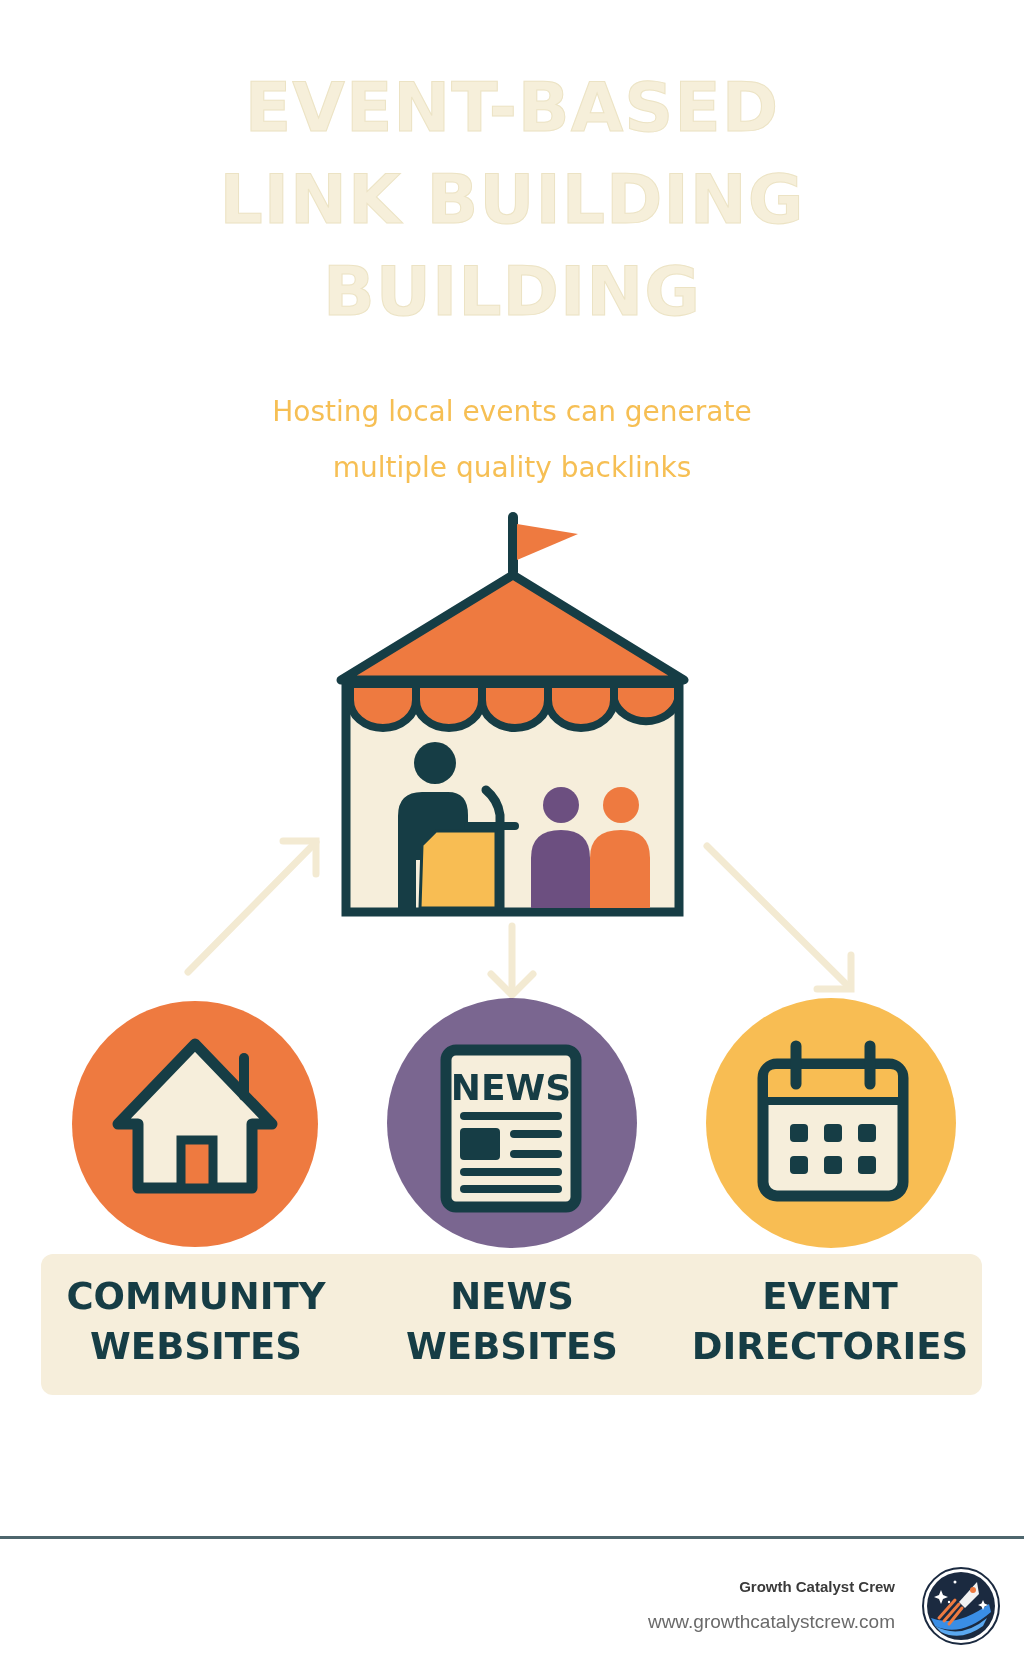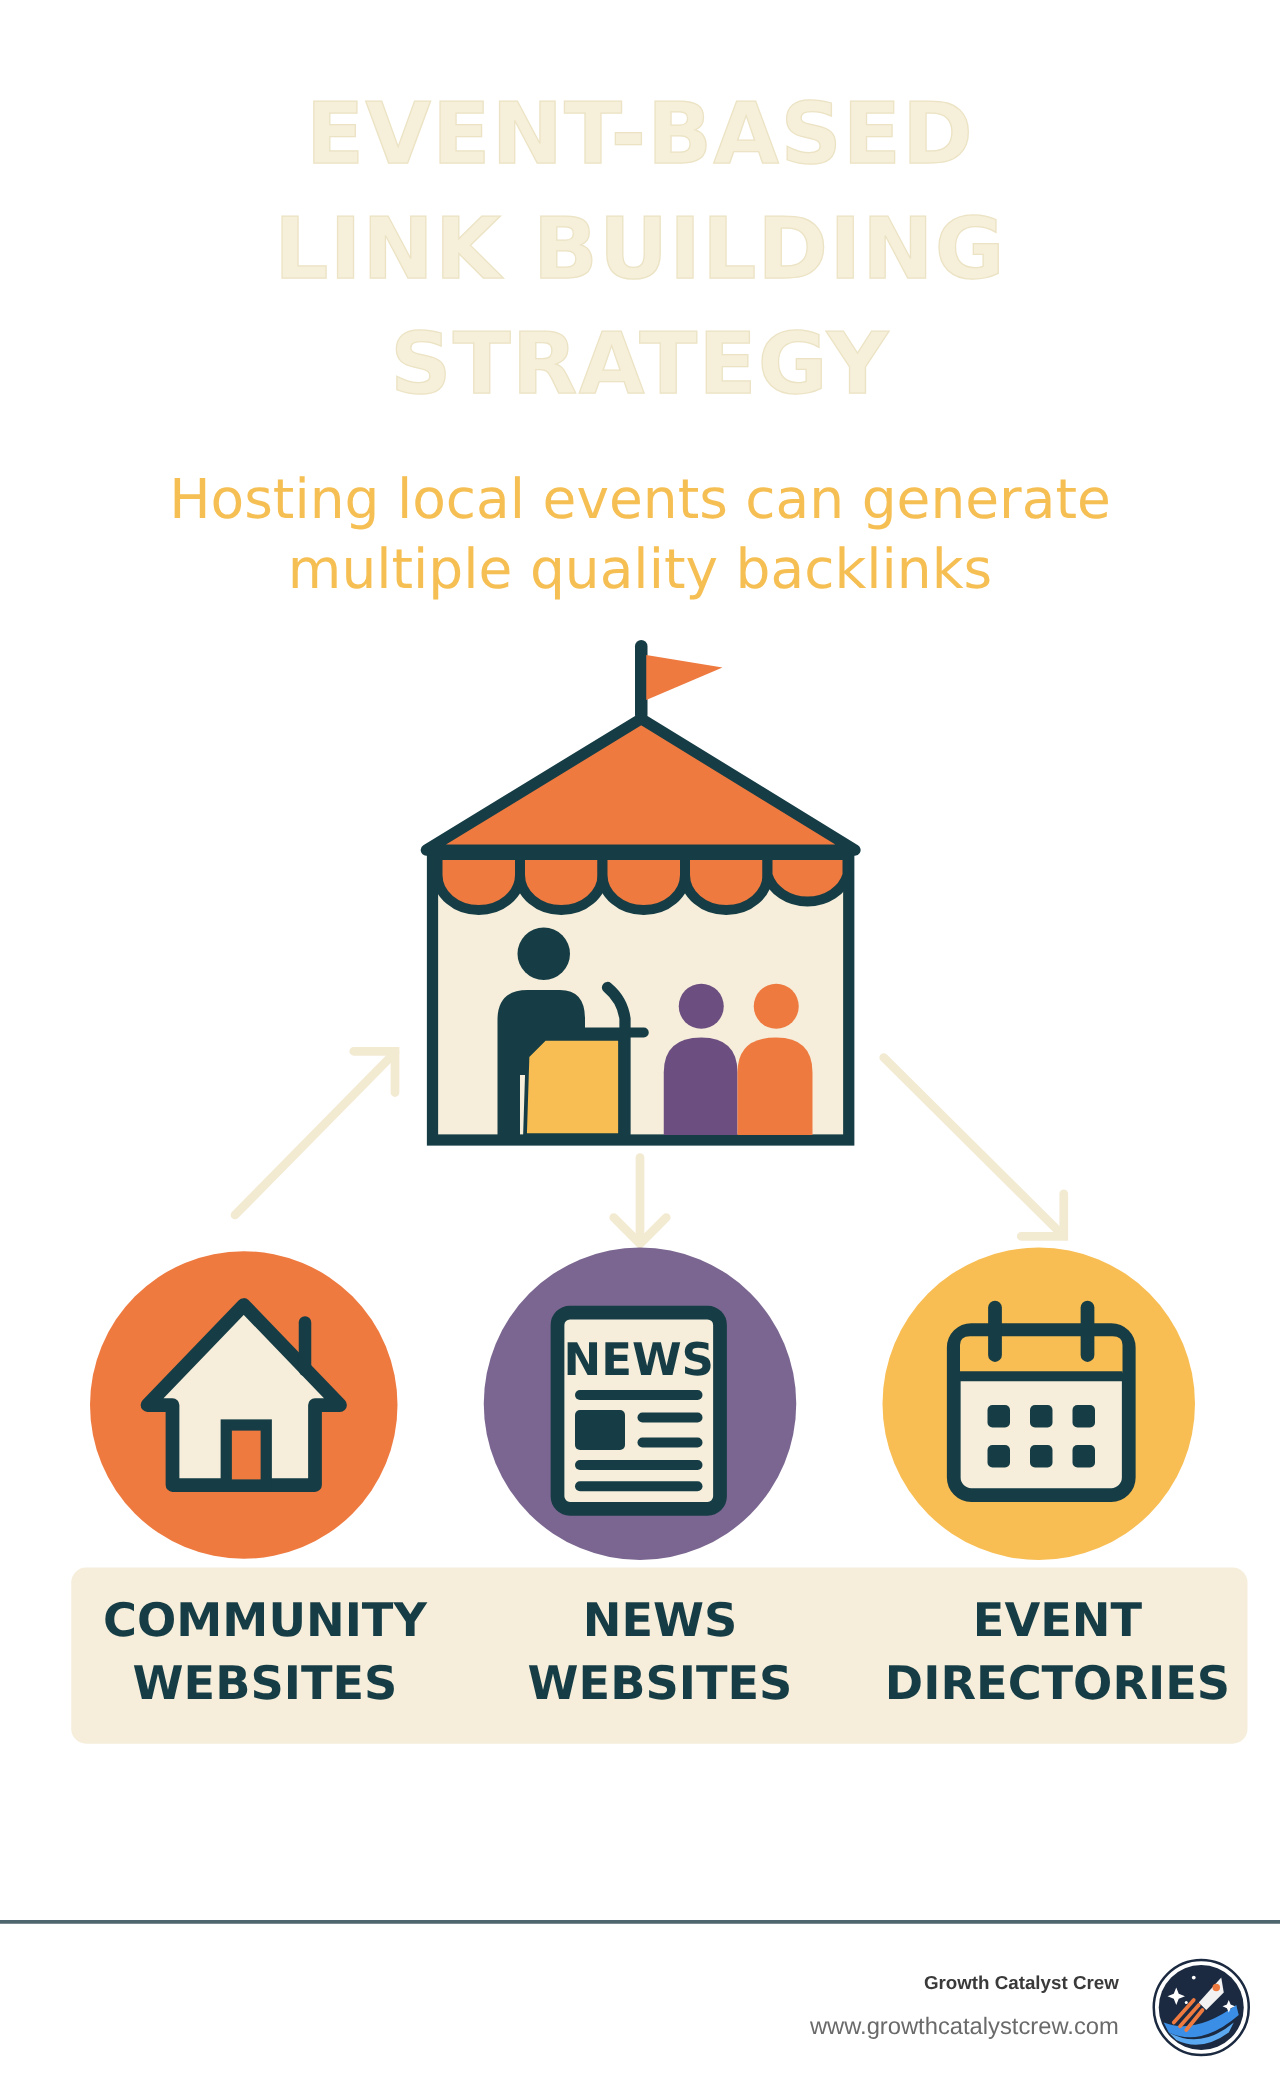--- a/index.html
+++ b/index.html
@@ -6,27 +6,28 @@
   body { width: 1024px; height: 1666px; position: relative; overflow: hidden; font-family: "DejaVu Sans", sans-serif; }
   .title {
     position: absolute; left: 0; width: 1024px; text-align: center;
     font-family: "DejaVu Sans", sans-serif; font-weight: bold;
     font-size: 68px; line-height: 92px; letter-spacing: 1px;
     color: #f6efda; -webkit-text-stroke: 1px #ece3c4;
   }
   .title-line { display: block; }
   .subtitle {
     position: absolute; left: 0; width: 1024px; text-align: center;
-    font-family: "DejaVu Sans", sans-serif; font-size: 44px; line-height: 56px;
+    font-family: "DejaVu Sans", sans-serif; font-size: 28px; line-height: 56px;
     color: #f6bf54;
+    margin-top: 12px;
   }
   .diagram { position: absolute; left: 0; top: 0; width: 1024px; height: 1666px; }
   .label-box {
     position: absolute; left: 41px; top: 1254px; width: 941px; height: 141px;
-    background: #f6eedb; border-radius: 12px; margin-left: 16px;
+    background: #f6eedb; border-radius: 12px;
   }
   .label {
     position: absolute; top: 18px; width: 300px; text-align: center;
     font-family: "DejaVu Sans", sans-serif; font-weight: bold;
     font-size: 37px; line-height: 50px; color: #163d45;
   }
   .label span { display: block; }
   .divider { position: absolute; left: 0; top: 1536px; width: 1024px; height: 3px; background: #4e666d; }
   .brand-name {
     position: absolute; right: 129px; top: 1578px;
@@ -37,21 +38,21 @@
     font-family: Liberation Sans, sans-serif; font-size: 19px; color: #6a6a6a;
   }
   .logo { position: absolute; left: 921px; top: 1566px; width: 80px; height: 80px; }
 </style>
 </head>
 <body>
 
 <div class="title" style="top:62px;">
   <span class="title-line">EVENT-BASED</span>
   <span class="title-line">LINK BUILDING</span>
-  <span class="title-line">STRATEGY</span>
+  <span class="title-line">BUILDING</span>
 </div>
 
 <div class="subtitle" style="top:372px;">
   <span style="display:block">Hosting local events can generate</span>
   <span style="display:block">multiple quality backlinks</span>
 </div>
 
 <svg class="diagram" viewBox="0 0 1024 1666" xmlns="http://www.w3.org/2000/svg">
 
   <g>

